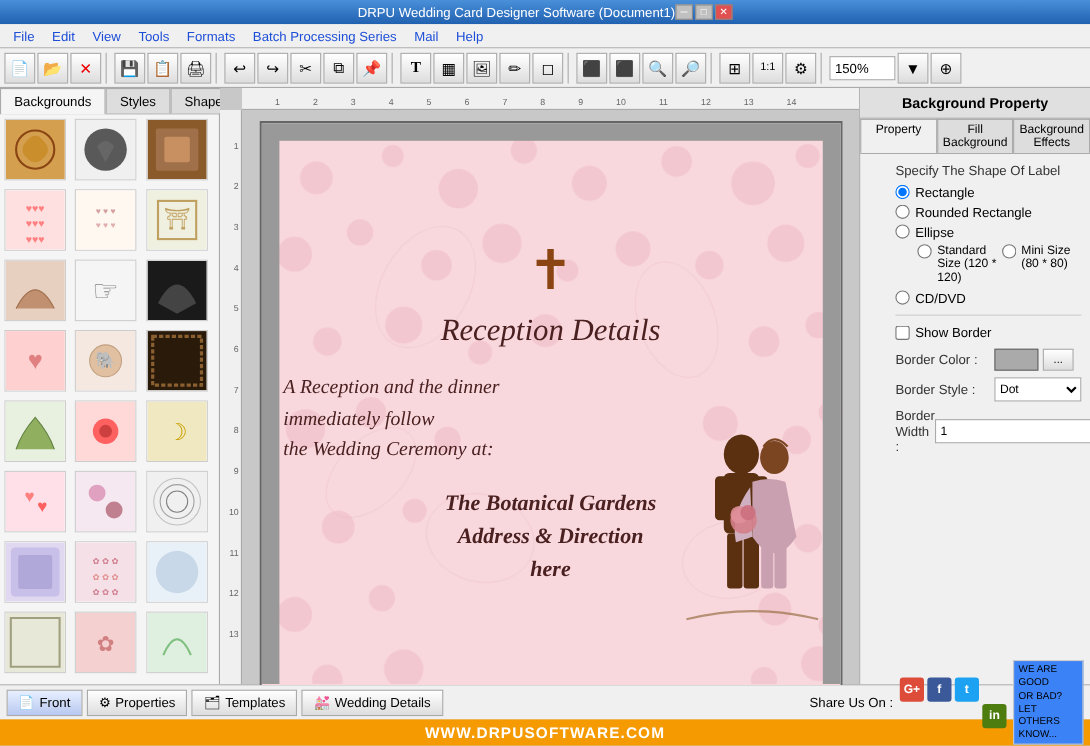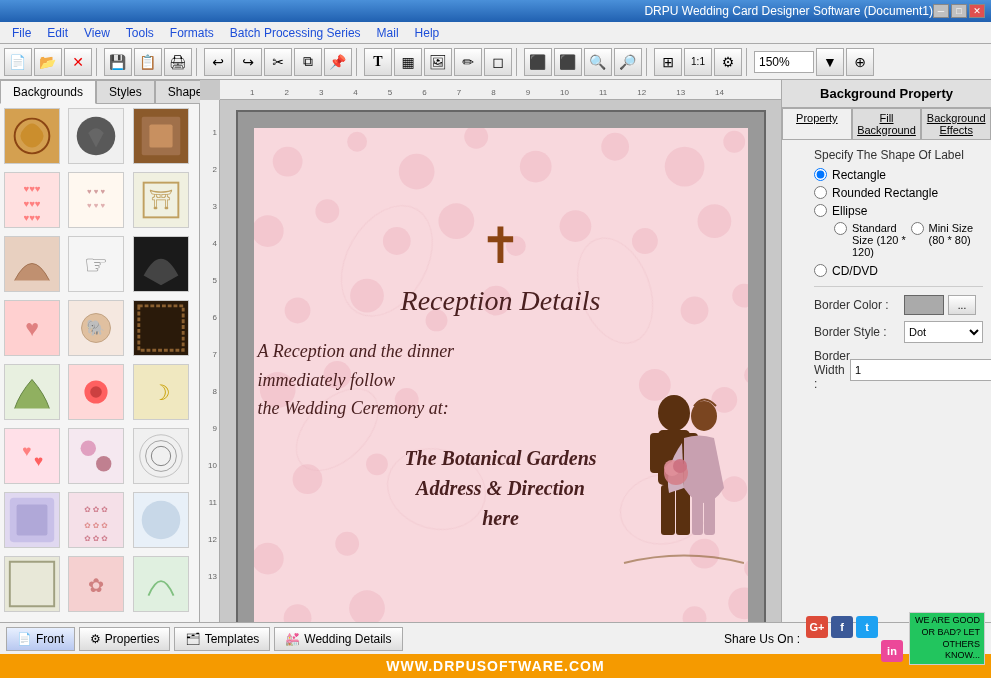--- a/index.html
+++ b/index.html
@@ -5,21 +5,21 @@
     * { margin: 0; padding: 0; box-sizing: border-box; }
     body { width: 991px; height: 678px; font-family: 'Segoe UI', Tahoma, sans-serif; font-size: 12px; background: #d4d0c8; overflow: hidden; }
 
     
     #titlebar {
       background: linear-gradient(to bottom, #4a90d9, #2060b0);
       color: white;
       height: 22px;
       display: flex;
       align-items: center;
-      justify-content: flex-end;
+      justify-content: center;
       padding: 0 6px;
       font-size: 12px;
     }
     #titlebar-controls { display: flex; gap: 2px; }
     .title-btn {
       width: 16px; height: 14px;
       background: #c0c0c0;
       border: 1px solid #888;
       font-size: 9px;
       display: flex; align-items: center; justify-content: center;
@@ -254,21 +254,20 @@
     }
     .prop-tab {
       flex: 1;
       padding: 3px 4px;
       text-align: center;
       cursor: pointer;
       font-size: 11px;
       background: #ddd;
       border: 1px solid #aaa;
       border-bottom: none;
-      text-decoration: underline;
     }
     .prop-tab.active {
       background: #f0f0f0;
     }
     #property-content {
       padding: 8px;
       flex: 1;
       margin-left: 24px;
     }
     .prop-section-label {
@@ -391,26 +390,26 @@
     .social-icon {
       width: 22px; height: 22px;
       border-radius: 3px;
       display: flex; align-items: center; justify-content: center;
       font-size: 11px;
       font-weight: bold;
       color: white;
       cursor: pointer;
     }
     .rating-badge {
-      background: #22c55e;
+      background: #3b82f6;
       border: 1px solid #ccc;
       padding: 2px 4px;
       font-size: 9px;
-      text-align: right;
-      width: 76px;
+      text-align: left;
+      width: 64px;
       line-height: 1.3;
     }
 
     
     #website-footer {
       height: 24px;
       background: #f59a00;
       display: flex;
       align-items: center;
       justify-content: center;
@@ -840,20 +839,24 @@
             <input type="radio" name="size" style="">
             <span>Mini Size (80 * 80)</span>
           </div>
         </div>
         <div class="radio-row">
           <input type="radio" name="shape" style="">
           <span>CD/DVD</span>
         </div>
       </div>
       <hr class="prop-divider">
+      <div class="checkbox-row">
+        <input type="checkbox" style="">
+        <span>Show Border</span>
+      </div>
       <div class="prop-row">
         <span class="prop-label">Border Color :</span>
         <div class="color-swatch"></div>
         <div class="color-btn">...</div>
       </div>
       <div class="prop-row">
         <span class="prop-label">Border Style :</span>
         <select class="prop-select">
           <option>Dot</option>
           <option>Solid</option>
@@ -892,21 +895,21 @@
   <div class="bottom-tab">
     <span>💒</span>
     <span>Wedding Details</span>
   </div>
   <div class="share-section">
     <span>Share Us On :</span>
     <div class="social-icons">
       <div class="social-icon" style="background:#dd4b39;">G+</div>
       <div class="social-icon" style="background:#3b5998;">f</div>
       <div class="social-icon" style="background:#1da1f2;">t</div>
-      <div class="social-icon" style="background:#ec4899;margin-top:24px;">in</div>
+      <div class="social-icon" style="background:#4d7c0f;margin-top:24px;">in</div>
     </div>
     <div class="rating-badge">
       <span>WE ARE GOOD<br>OR BAD? LET<br>OTHERS KNOW...</span>
     </div>
   </div>
 </div>
 
 <div id="website-footer">
   <span>WWW.DRPUSOFTWARE.COM</span>
 </div>

